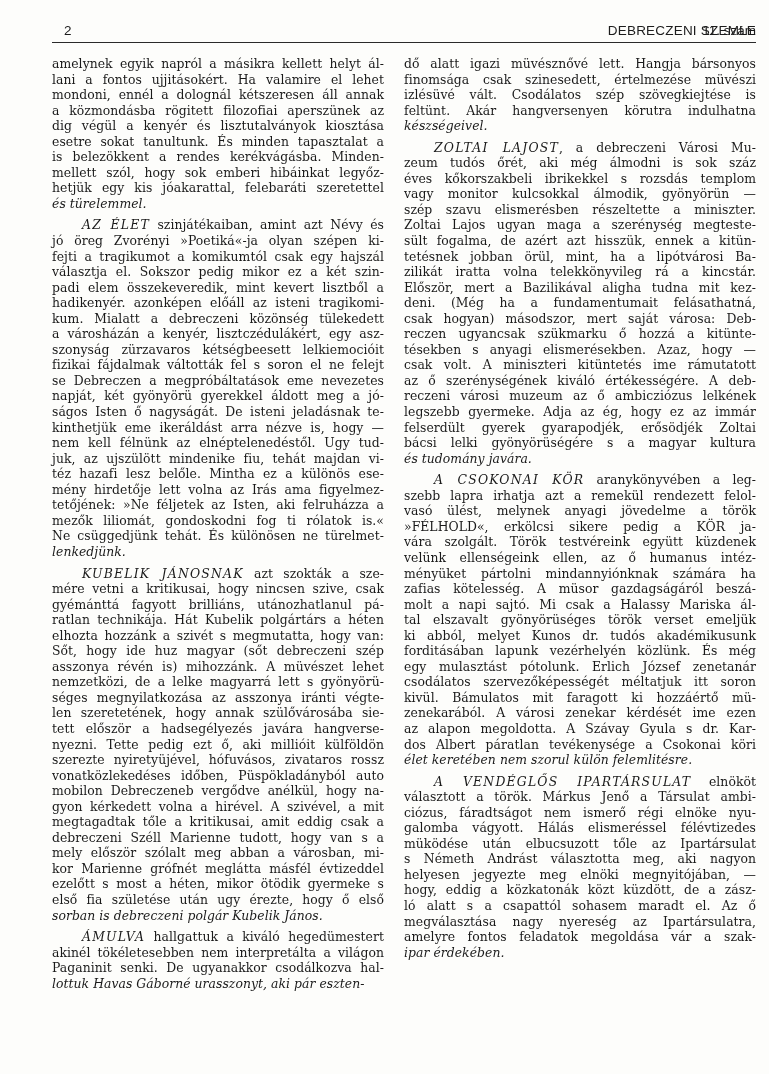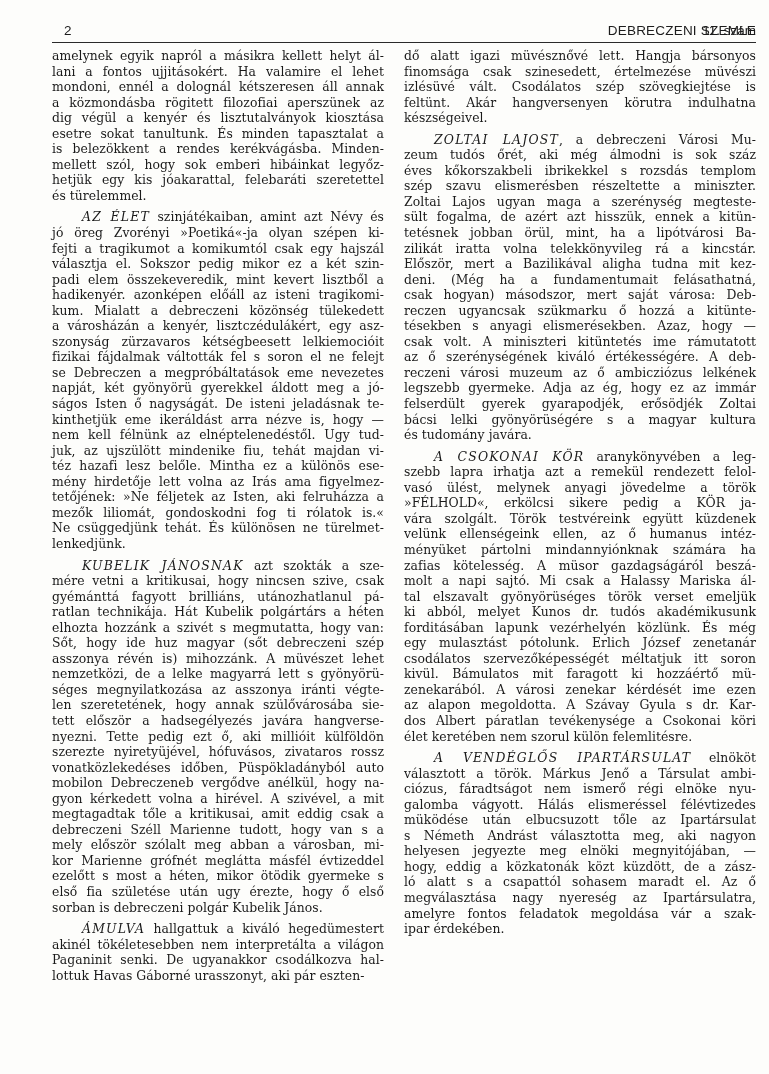--- a/index.html
+++ b/index.html
@@ -17,30 +17,30 @@
     font-size: 13.5px; color: #1c1c1c;
   }
   .header .pgno { position: absolute; left: 12px; top: 0; }
   .header .title { position: absolute; left: 16px; right: 0; text-align: right; top: 0; letter-spacing: 0.2px; }
   .header .issue { position: absolute; right: 0; top: 0; }
   .rule {
     position: absolute; left: 52px; top: 42px; width: 704px; height: 0;
     border-top: 1.5px solid #2a2a2a;
   }
   .col {
-    position: absolute; top: 48px;
+    position: absolute; top: 56px;
     font-size: 12.4px;
     line-height: 15.55px;
     text-align: justify;
     letter-spacing: 0.05px;
   }
   .col.left { left: 52px; width: 332px; }
   .col.right { left: 404px; width: 352px; }
   .line { display: block; white-space: nowrap; text-align-last: justify; height: 15.55px; overflow: visible; }
-  .line.last { text-align-last: left; }
+  .line.last { text-align-last: left; font-style: italic; }
   .para { margin: 0 0 4px 0; }
   .para.gap { margin-top: 6px; }
   .line.indent { padding-left: 30px; }
   i.kw { letter-spacing: 1.2px; }
 </style>
 </head>
 <body>
 
 <div class="header">
   <span class="pgno">2</span>
@@ -123,20 +123,21 @@
       <span class="line">dő alatt igazi müvésznővé lett. Hangja bársonyos</span>
       <span class="line">finomsága csak szinesedett, értelmezése müvészi</span>
       <span class="line">izlésüvé vált. Csodálatos szép szövegkiejtése is</span>
       <span class="line">feltünt. Akár hangversenyen körutra indulhatna</span>
       <span class="line last">készségeivel.</span>
     </div>
     <div class="para gap">
       <span class="line indent"><i class="kw">ZOLTAI LAJOST</i><span>, a debreczeni Városi Mu-</span></span>
       <span class="line">zeum tudós őrét, aki még álmodni is sok száz</span>
       <span class="line">éves kőkorszakbeli ibrikekkel s rozsdás templom</span>
+      <span class="line">vagy monitor kulcsokkal álmodik, gyönyörün —</span>
       <span class="line">szép szavu elismerésben részeltette a miniszter.</span>
       <span class="line">Zoltai Lajos ugyan maga a szerénység megteste-</span>
       <span class="line">sült fogalma, de azért azt hisszük, ennek a kitün-</span>
       <span class="line">tetésnek jobban örül, mint, ha a lipótvárosi Ba-</span>
       <span class="line">zilikát iratta volna telekkönyvileg rá a kincstár.</span>
       <span class="line">Először, mert a Bazilikával aligha tudna mit kez-</span>
       <span class="line">deni. (Még ha a fundamentumait felásathatná,</span>
       <span class="line">csak hogyan) másodszor, mert saját városa: Deb-</span>
       <span class="line">reczen ugyancsak szükmarku ő hozzá a kitünte-</span>
       <span class="line">tésekben s anyagi elismerésekben. Azaz, hogy —</span>

